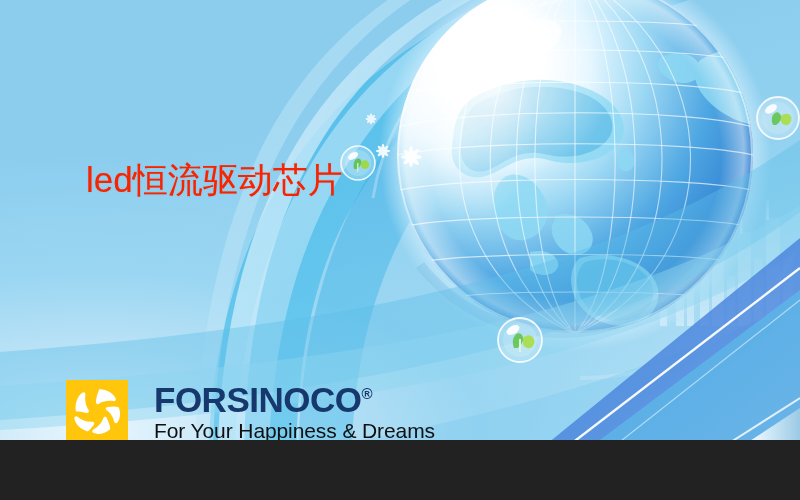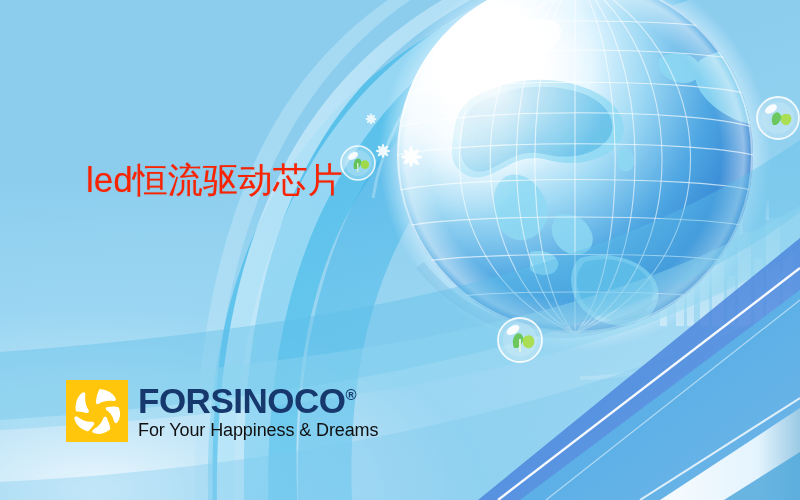--- a/index.html
+++ b/index.html
@@ -1,20 +1,20 @@
 <!DOCTYPE html>
 <html><head>
 <meta charset="utf-8">
 <style>
   html,body{margin:0;padding:0;background:#222;}
   *{box-sizing:border-box;}
 
   #stage{
     position:relative;
-    width:800px;height:500px;
+    width:800px;height:440px;
     overflow:hidden;
     font-family:"Liberation Sans","DejaVu Sans",sans-serif;
     background:#ffffff;
     padding-left:7px;
   }
 
   
   .layer{position:absolute;inset:0;pointer-events:none;}
 
   
@@ -39,21 +39,21 @@
     left:100px; top:232px;
     letter-spacing:2px;
   }
 
   
   .logo{
     position:absolute;
     left:66px; top:380px;
     display:flex;
     align-items:center;
-    gap:10px;
+    gap:26px;
   }
   .logo-mark{
     width:62px;height:62px;
     background:#ffc60b;
     position:relative;
     flex:0 0 auto;
   }
   .logo-text{display:flex;flex-direction:column;line-height:1;}
   .logo-word{
     font-size:35px;
@@ -64,21 +64,21 @@
     position:relative;
     white-space:nowrap;
   }
   .logo-word sup{
     font-size:15px;
     vertical-align:super;
     font-weight:bold;
     letter-spacing:0;
   }
   .logo-tag{
-    font-size:18px;
+    font-size:21px;
     color:#101010;
     letter-spacing:-0.1px;
     margin-top:3px;
     white-space:nowrap;
   }
 </style>
 </head>
 <body>
 
 <div id="stage">

